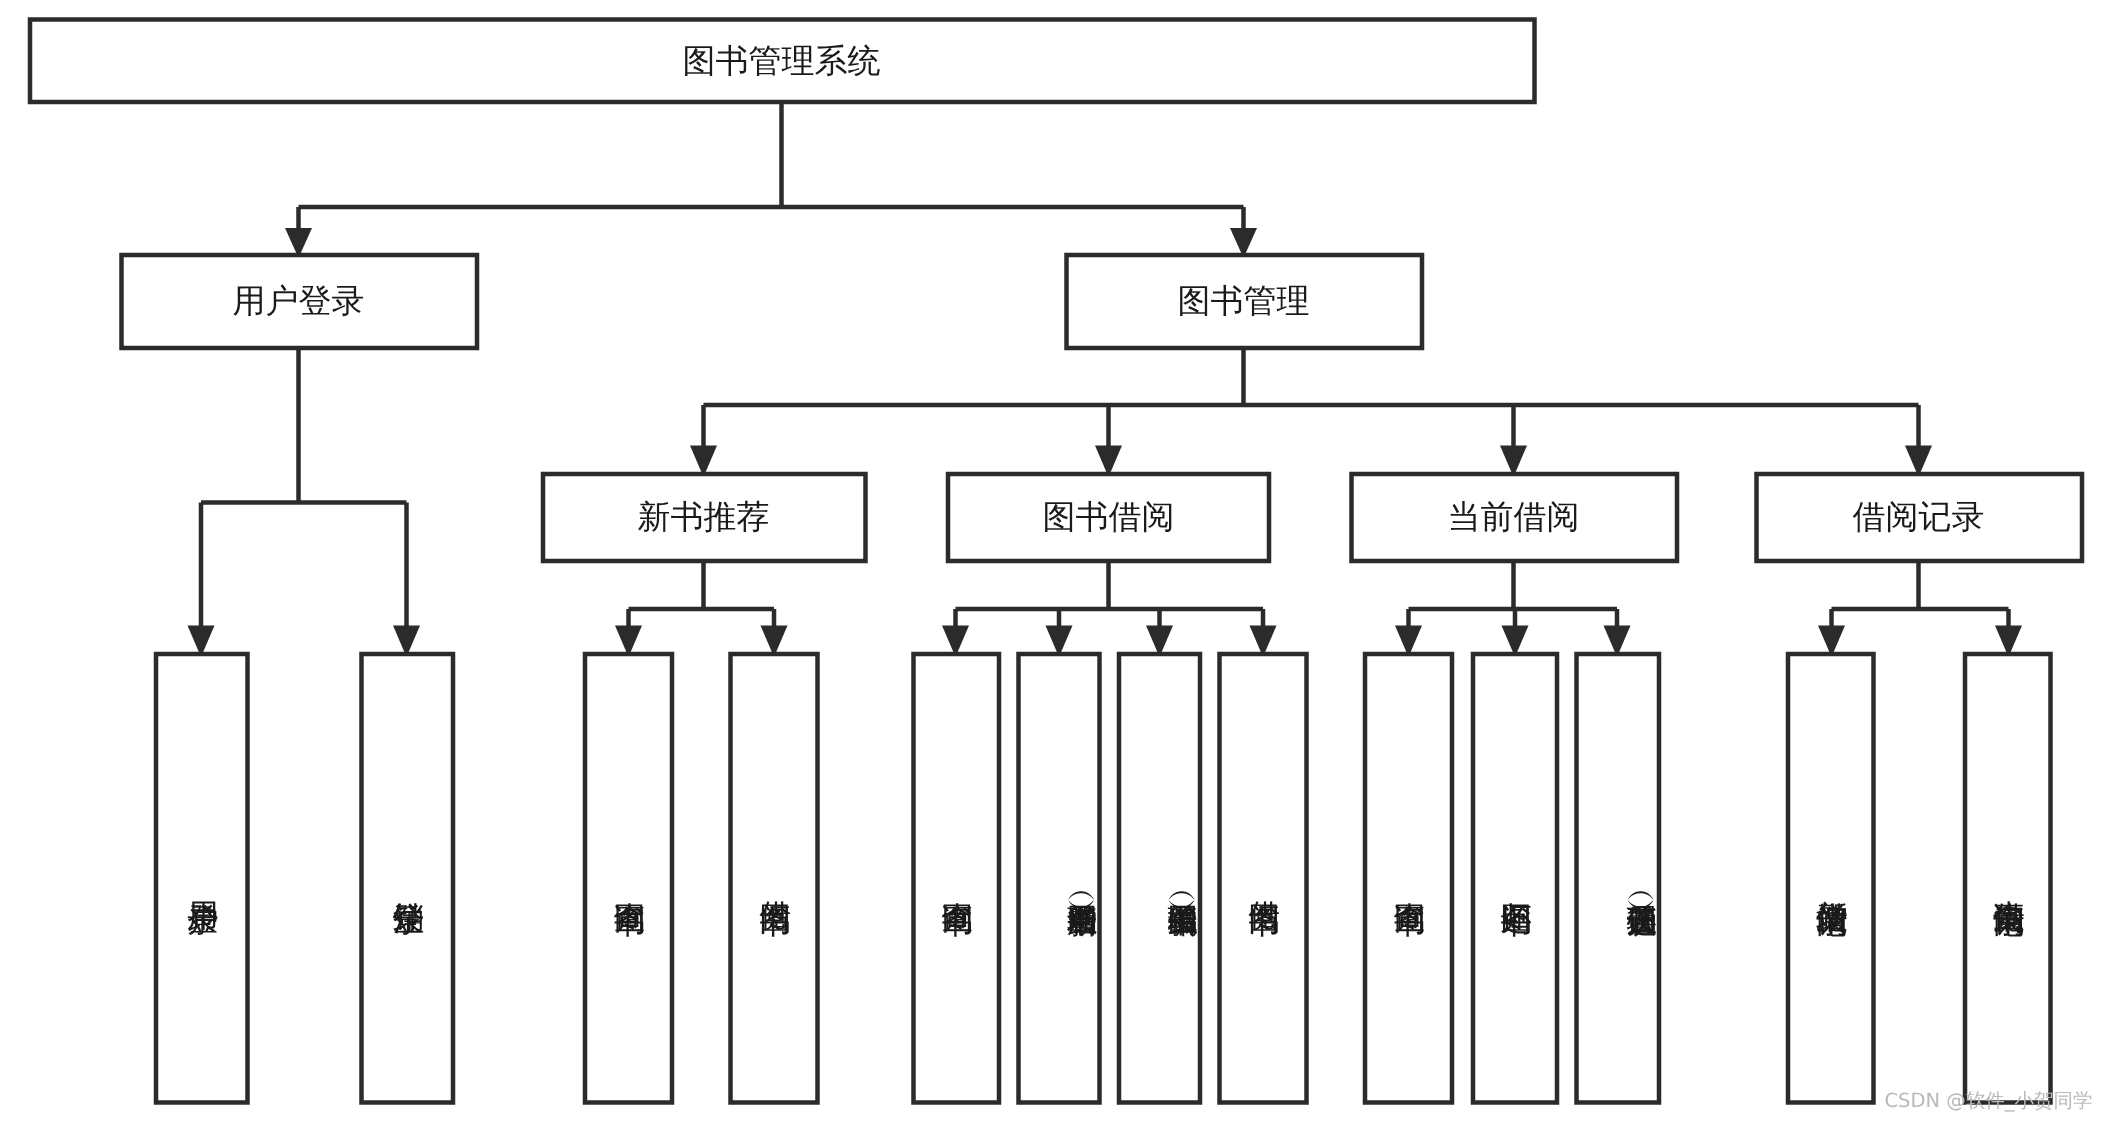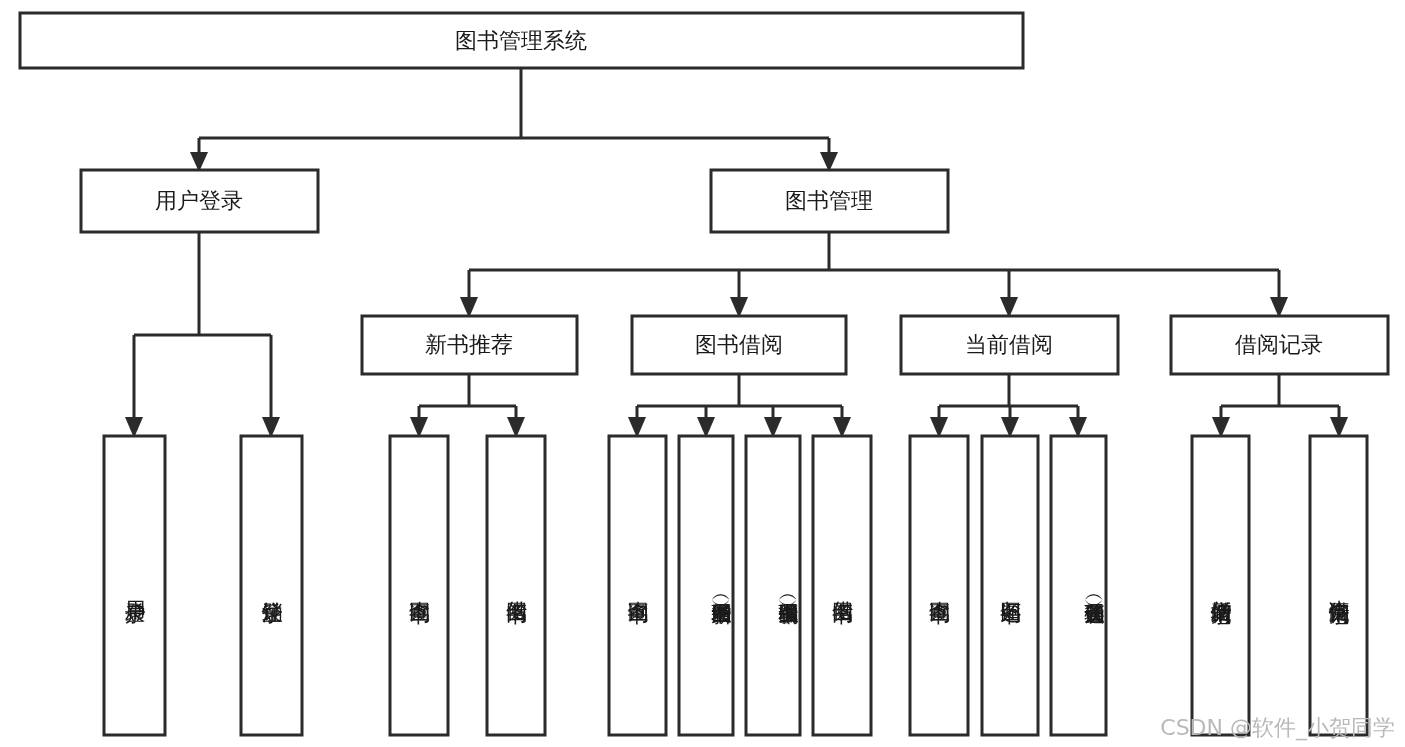--- a/index.html
+++ b/index.html
@@ -45,21 +45,21 @@
   }
   .arrow-head {
     fill: #2b2b2b;
     stroke: none;
   }
   .watermark {
     position: absolute;
     right: 8px;
     bottom: 4px;
     font-family: "DejaVu Sans", "Liberation Sans", sans-serif;
-    font-size: 22px;
+    font-size: 13px;
     color: #b9b9b9;
     white-space: nowrap;
     pointer-events: none;
   }
 </style>
 </head>
 <body>
 
 <div id="diagram-root">
 

